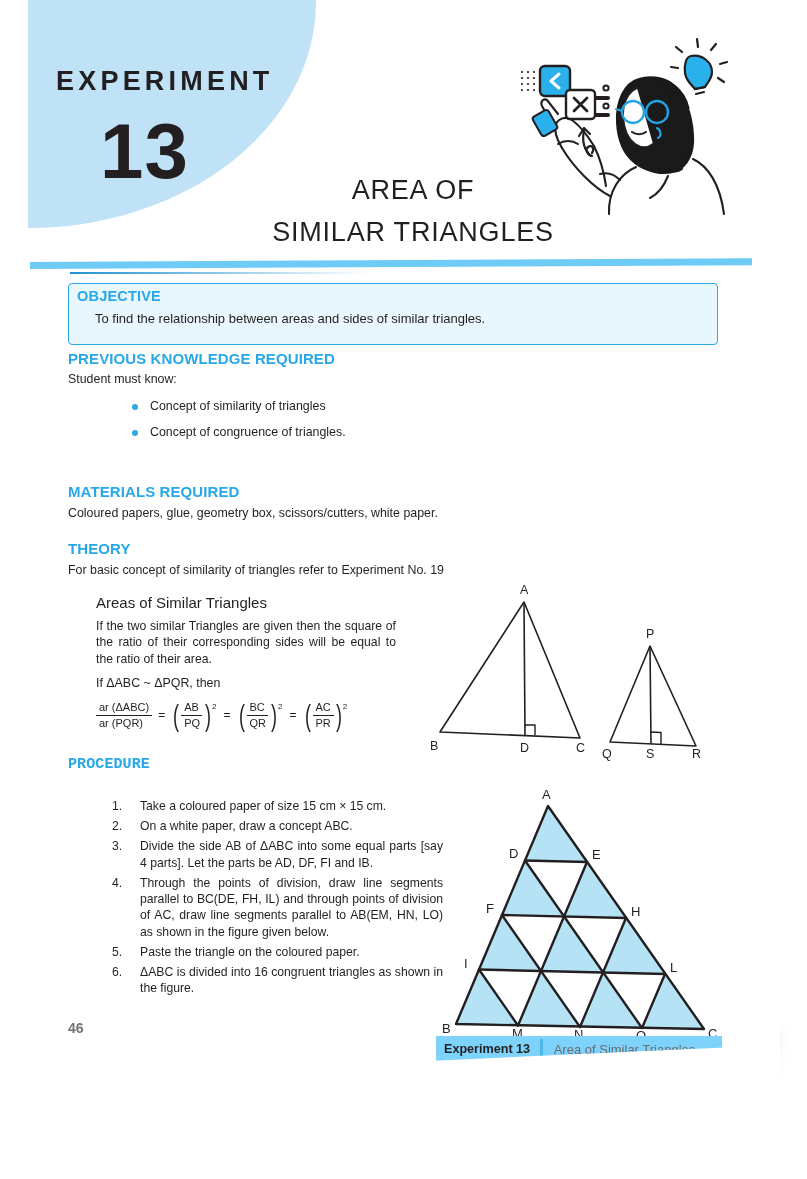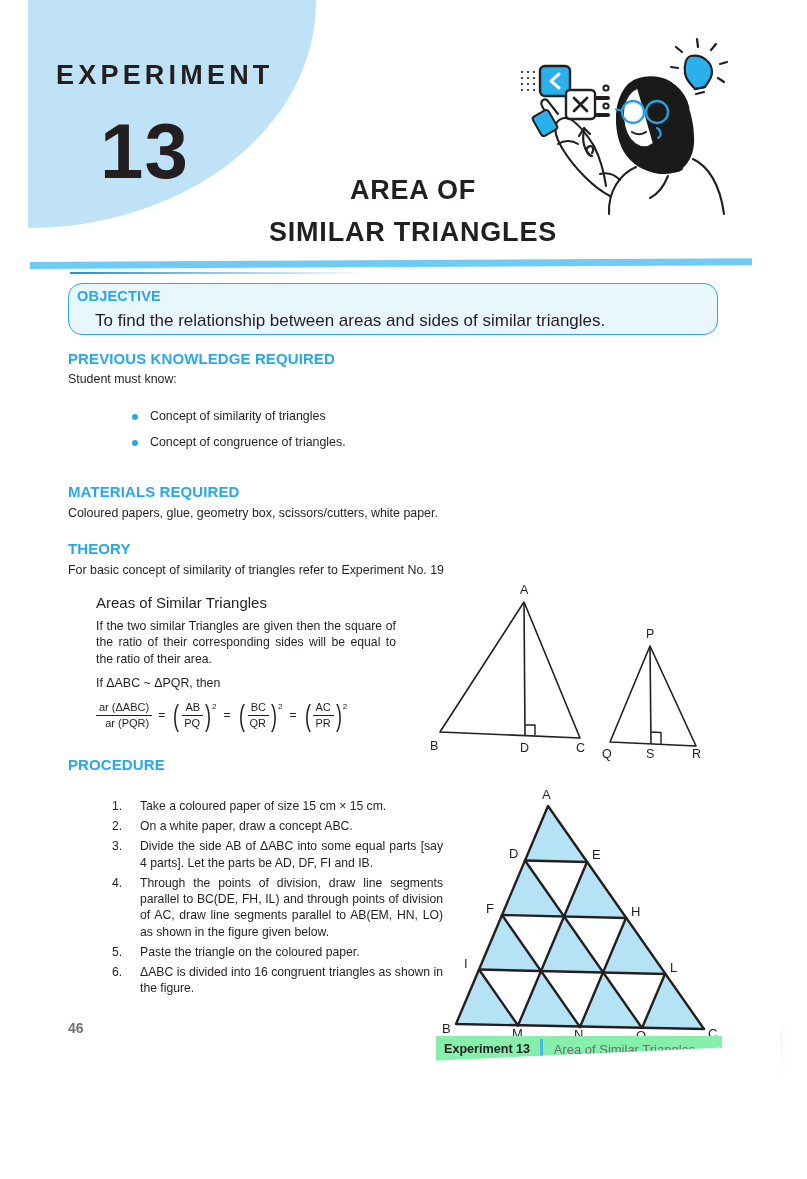--- a/index.html
+++ b/index.html
@@ -48,42 +48,42 @@
   .hdr { position: absolute; left: 0; top: 0; width: 752px; height: 258px; }
   .hdr-blob {
     position: absolute;
     left: 0px; top: 0px;
     width: 288px; height: 228px;
     background: #bfe2f7;
     border-bottom-right-radius: 290px 228px;
   }
   .hdr-exp-word {
     position: absolute;
-    left: 28px; top: 60px;
+    left: 28px; top: 66px;
     font-size: 27px;
     letter-spacing: 4.2px;
     font-weight: 600;
     color: #231f20;
   }
   .hdr-exp-num {
     position: absolute;
     left: 72px; top: 112px;
     font-size: 78px;
     font-weight: 700;
     color: #231f20;
     letter-spacing: 1px;
     line-height: 1;
   }
   .hdr-title {
     position: absolute;
     left: 150px; top: 170px;
     width: 470px;
     text-align: center;
     font-size: 27px;
-    font-weight: 700;
+    font-weight: 400;
     color: #231f20;
     letter-spacing: 0.8px;
     line-height: 1.55;
   }
   .hdr-title .l2 { display:block; }
 
   .rule-thick {
     position: absolute; left: 2px; top: 262px;
     width: 722px; height: 7px;
     background: #6ecbf5;
@@ -98,43 +98,43 @@
 
   
   .illus { position: absolute; left: 468px; top: 26px; width: 250px; height: 190px; }
 
   
   .content { position: absolute; left: 0px; top: 258px; width: 752px; }
 
   .obj-box {
     position: absolute;
     left: 40px; top: 25px;
-    width: 650px; height: 52px;
+    width: 650px; height: 62px;
     background: #e8f6fd;
     border: 1.6px solid #2aa8e8;
-    border-radius: 14px;
+    border-radius: 4px;
   }
   .obj-title {
     position: absolute; left: 8px; top: 4px;
     color: #29a8e8; font-weight: 700; font-size: 14.5px; letter-spacing: 0.2px;
   }
   .obj-text {
     position: absolute; left: 26px; top: 27px;
-    color: #231f20; font-size: 17px;
+    color: #231f20; font-size: 13px;
   }
 
   .sec-head {
     position: absolute;
     color: #29a8e8; font-weight: 700; font-size: 15px; letter-spacing: 0.1px;
   }
   .body-text {
     position: absolute;
     color: #231f20; font-size: 12.4px;
   }
-  .bullets { position: absolute; left: 60px; top: 135px; width: 420px; }
+  .bullets { position: absolute; left: 60px; top: 125px; width: 420px; }
   .bullets li {
     list-style: none;
     position: relative;
     font-size: 12.4px; color: #231f20;
     margin-bottom: 12px;
     padding-left: 22px;
   }
   .bullets li::before {
     content: "";
     position: absolute; left: 4px; top: 5px;
@@ -147,21 +147,21 @@
   .theory-h { font-size: 15px; color: #231f20; font-weight: 400; margin-bottom: 7px; }
   .theory-p { font-size: 12.2px; color: #231f20; text-align: justify; line-height: 1.35; }
   .theory-if { font-size: 12.4px; color: #231f20; margin-top: 9px; }
 
   
   .formula {
     position: absolute; left: 68px; top: 443px;
     display: flex; align-items: center;
     font-size: 11px; color: #231f20;
   }
-  .frac { display: inline-flex; flex-direction: column; align-items: flex-end; line-height: 1.18; }
+  .frac { display: inline-flex; flex-direction: column; align-items: flex-start; line-height: 1.18; }
   .frac .num { padding: 0 3px 1px 3px; border-bottom: 1.1px solid #231f20; white-space: nowrap; }
   .frac .den { padding: 1px 3px 0 3px; white-space: nowrap; }
   .eq { margin: 0 6px; font-size: 12px; }
   .paren { display: inline-flex; align-items: center; }
   .paren .pl, .paren .pr {
     font-size: 30px; font-weight: 300; line-height: 0.78;
     transform: scaleX(0.6); display: inline-block; color:#231f20;
   }
   .sup { font-size: 8px; vertical-align: super; position: relative; top: -9px; left: -1px; }
 
@@ -180,21 +180,21 @@
     font-size: 14px; font-weight: 700; color: #737373;
   }
 
   
   .fig-top { position: absolute; left: 400px; top: 322px; width: 300px; height: 190px; }
   .fig-big { position: absolute; left: 408px; top: 530px; width: 300px; height: 250px; }
 
   .footer-tag {
     position: absolute; left: 408px; top: 778px;
     width: 286px; height: 26px;
-    background: #86efac;
+    background: #7dd3fc;
     display: flex; align-items: center;
   }
   .ft-left {
     font-size: 12.6px; font-weight: 700; color: #231f20;
     padding: 0 10px 0 8px;
   }
   .ft-div { width: 2.6px; height: 20px; background: #4db8e8; }
   .ft-right { font-size: 13px; color: #6d6d6d; padding-left: 11px; }
 
   svg { display: block; overflow: visible; }
@@ -395,21 +395,21 @@
             <text x="92" y="172">D</text>
             <text x="148" y="172">C</text>
             <text x="218" y="58">P</text>
             <text x="174" y="178">Q</text>
             <text x="218" y="178">S</text>
             <text x="264" y="178">R</text>
           </g>
         </svg>
       </div>
 
-      <div class="sec-head" style="left:40px; top:498px;">PROCEDURE</div>
+      <div class="sec-head" style="left:40px; top:498px;font-family:Liberation Mono, monospace;">PROCEDURE</div>
       <ul class="proc-list">
         <li>
           <span class="n">1.</span>
           <span>Take a coloured paper of size 15 cm × 15 cm.</span>
         </li>
         <li>
           <span class="n">2.</span>
           <span>On a white paper, draw a concept ABC.</span>
         </li>
         <li>

